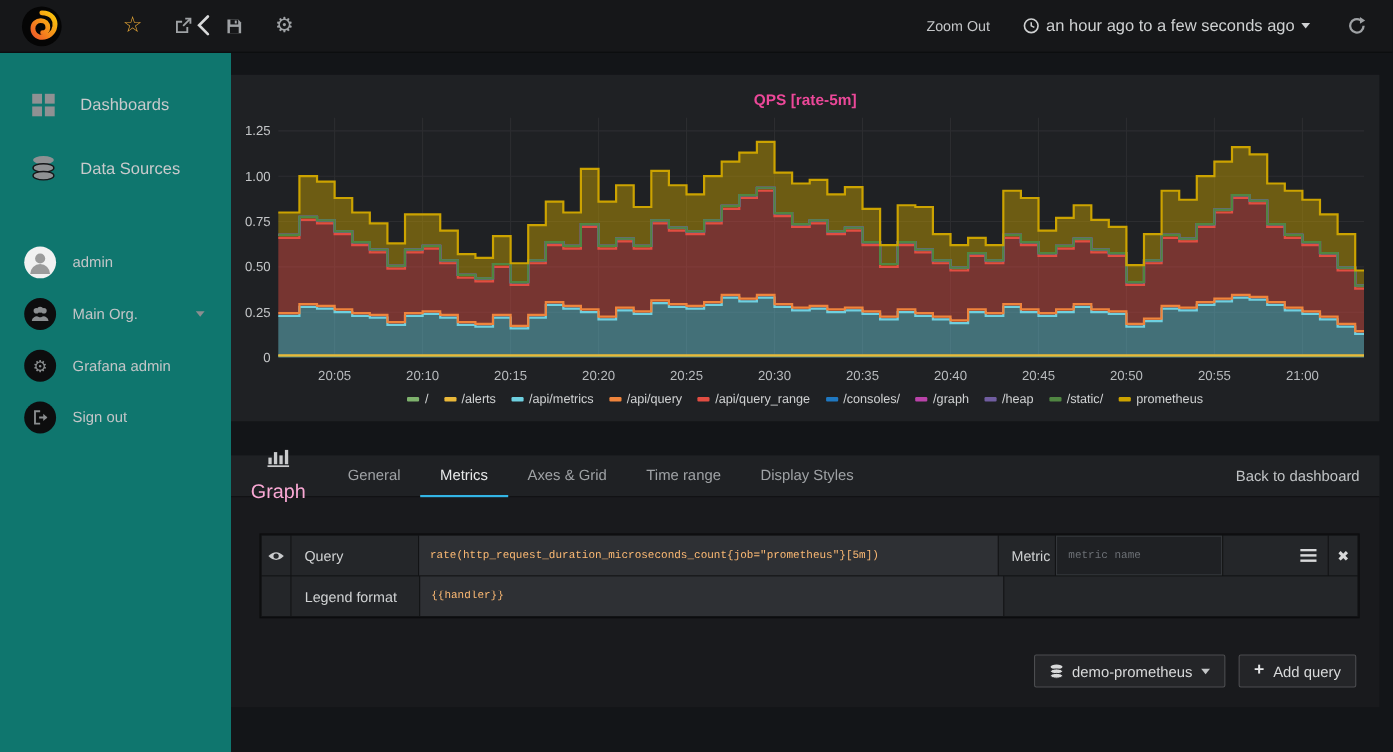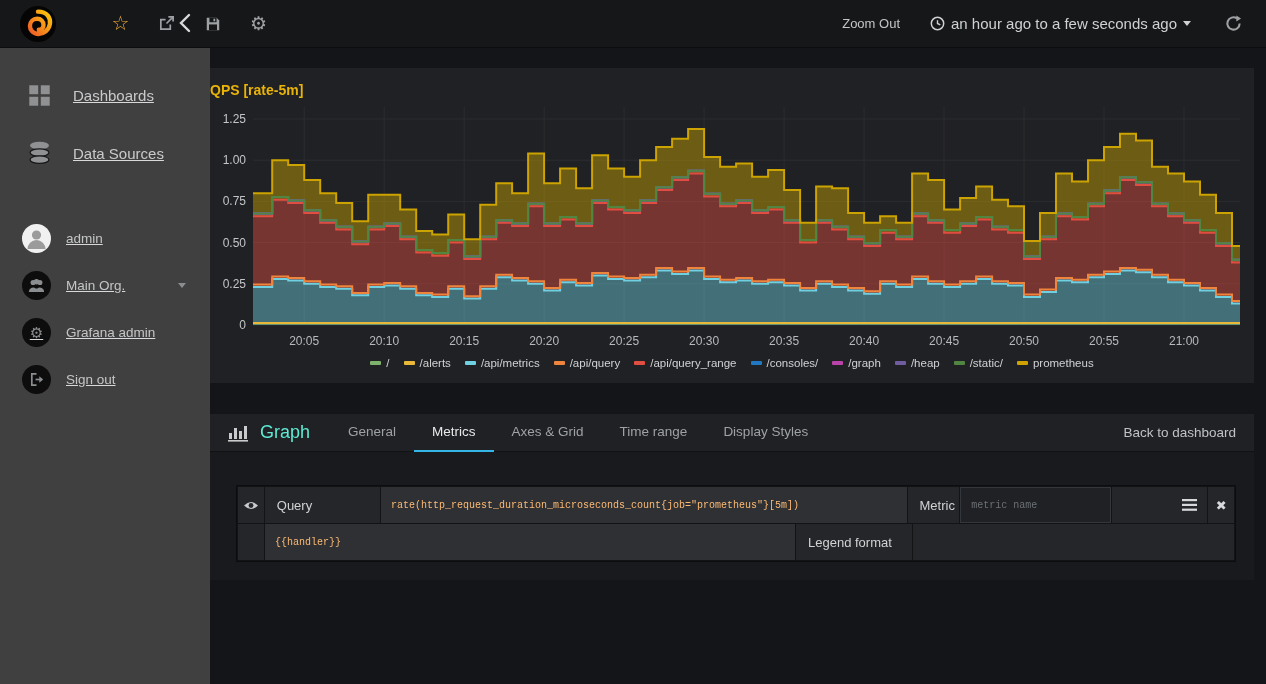--- a/index.html
+++ b/index.html
@@ -18,40 +18,40 @@
   .topbar-icons { display:flex; align-items:center; gap:29px; margin-left:36px; }
   .tb-icon { width:17px; height:17px; display:flex; align-items:center; justify-content:center; cursor:pointer; color:#9fa2a5; }
   .star-glyph { font-size:20px; color:#e8a735; line-height:17px; }
   .gear-glyph { font-size:19px; color:#9fa2a5; line-height:17px; }
   .topbar-right { margin-left:auto; display:flex; align-items:center; margin-right:24px; gap:18px; }
   .zoom-out { color:#c3c5c7; font-size:13px; cursor:pointer; margin-right:12px; }
   .timepicker { display:flex; align-items:center; gap:6px; color:#cfd1d2; font-size:15px; cursor:pointer; }
   .refresh-btn { margin-left:16px; cursor:pointer; display:flex; }
   
   .layout { display:flex; height:636px; }
-  .sidebar { width:210px; background:#404040; padding-top:26px; flex-shrink:0;text-decoration:underline; }
+  .sidebar { width:210px; background:#0f766e; padding-top:26px; flex-shrink:0; }
   .side-item { display:flex; align-items:center; gap:22px; padding:10px 0 10px 28px; cursor:pointer; color:#c9cacc; font-size:15px; }
   .side-item + .side-item { margin-top:14px; }
   .side-gap { height:44px; }
   .acct-item { display:flex; align-items:center; gap:15px; padding:5px 0 5px 22px; cursor:pointer; color:#c3c5c7; font-size:13.5px; }
   .acct-item + .acct-item { margin-top:8px; }
   .circle-ic { width:29px; height:29px; border-radius:50%; background:#0d0d0e; display:flex; align-items:center; justify-content:center; flex-shrink:0; }
   .avatar-circle { background:#f1f1f1; }
   .acct-caret { margin-left:38px; }
   .content { flex:1; padding-top:20px; }
   
   .chart-panel { width:1044px; background:#1f2124; margin-bottom:0; padding-bottom:6px; }
-  .panel-title { font-weight:bold; font-size:14px; color:#eab308; padding:14px 0 2px 0; cursor:pointer; }
+  .panel-title { text-align:center; font-weight:bold; font-size:14px; color:#ec4899; padding:14px 0 2px 0; cursor:pointer; }
   .legend-row { display:flex; justify-content:center; gap:14px; padding:4px 0 8px 0; font-size:11.5px; color:#d0d2d3; flex-wrap:wrap; }
   .legend-item { display:flex; align-items:center; gap:5px; cursor:pointer; }
   .legend-dash { width:11px; height:4px; border-radius:1px; display:inline-block; }
   
   .editor-panel { width:1044px; margin-top:31px; background:#191a1d; }
   .editor-header { height:38px; background:#1f2124; display:flex; align-items:center; border-bottom:1px solid #101113; }
-  .panel-type { display:flex; align-items:center; gap:12px; padding:0 20px 0 18px; font-size:18px; color:#5eead4; }
+  .panel-type { display:flex; align-items:center; gap:12px; padding:0 20px 0 18px; font-size:18px; color:#f9a8d4;flex-direction:column; }
   .tabs { display:flex; height:38px; }
   .tab { padding:0 18px; display:flex; align-items:center; color:#9fa2a5; font-size:13.5px; cursor:pointer; border-bottom:2px solid transparent; height:38px; }
   .tab.active { color:#e8e9ea; border-bottom:2px solid #33b5e5; }
   .back-link { margin-left:auto; margin-right:18px; color:#c0c3c5; font-size:13.5px; cursor:pointer; }
   .editor-body { padding:33px 0 18px 26px; }
   .qtable { width:1000px; background:#121315; border:1px solid #0c0d0e; display:flex; flex-direction:column; gap:1px; padding:1px; }
   .qrow { display:flex; gap:1px; height:36px; }
   .cell { background:#242629; display:flex; align-items:center; }
   .cell.icon-cell { width:26px; justify-content:center; cursor:pointer; }
   .cell.label-cell { width:116px; padding-left:12px; color:#d0d2d3; }
@@ -336,24 +336,39 @@
                   <rect y="4.8" width="15" height="2.2" fill="#d8d9da"></rect>
                   <rect y="9.6" width="15" height="2.2" fill="#d8d9da"></rect>
               </svg>
             </div>
             <div class="cell x-cell">
                 <span>✖</span>
               </div>
           </div>
           <div class="qrow">
             <div class="cell icon-cell"></div>
+            <div class="cell label-cell">Legend format</div>
             <div class="cell input-cell q-input">
               <input type="text" value="{{handler}}" style="">
             </div>
-            <div class="cell label-cell">Legend format</div>
             <div class="cell fill-cell"></div>
           </div>
         </div>
 
+        <div class="btn-row">
+          <div class="gbtn">
+            <svg width="13" height="15" viewBox="0 0 18 19">
+              <ellipse cx="9" cy="3.6" rx="7.5" ry="3" fill="#d8d9da"></ellipse>
+              <ellipse cx="9" cy="9.2" rx="7.5" ry="3" fill="#d8d9da" stroke="#242528" stroke-width="1.2"></ellipse>
+              <ellipse cx="9" cy="14.8" rx="7.5" ry="3" fill="#d8d9da" stroke="#242528" stroke-width="1.2"></ellipse>
+            </svg>
+            <span>demo-prometheus</span>
+            <span class="caret-down" style="border-top-color:#c3c5c7;"></span>
+          </div>
+          <div class="gbtn">
+            <span class="plus-glyph">+</span>
+            <span>Add query</span>
+          </div>
+        </div>
       </div>
     </div>
   </div>
 </div>
 
 </body></html>

